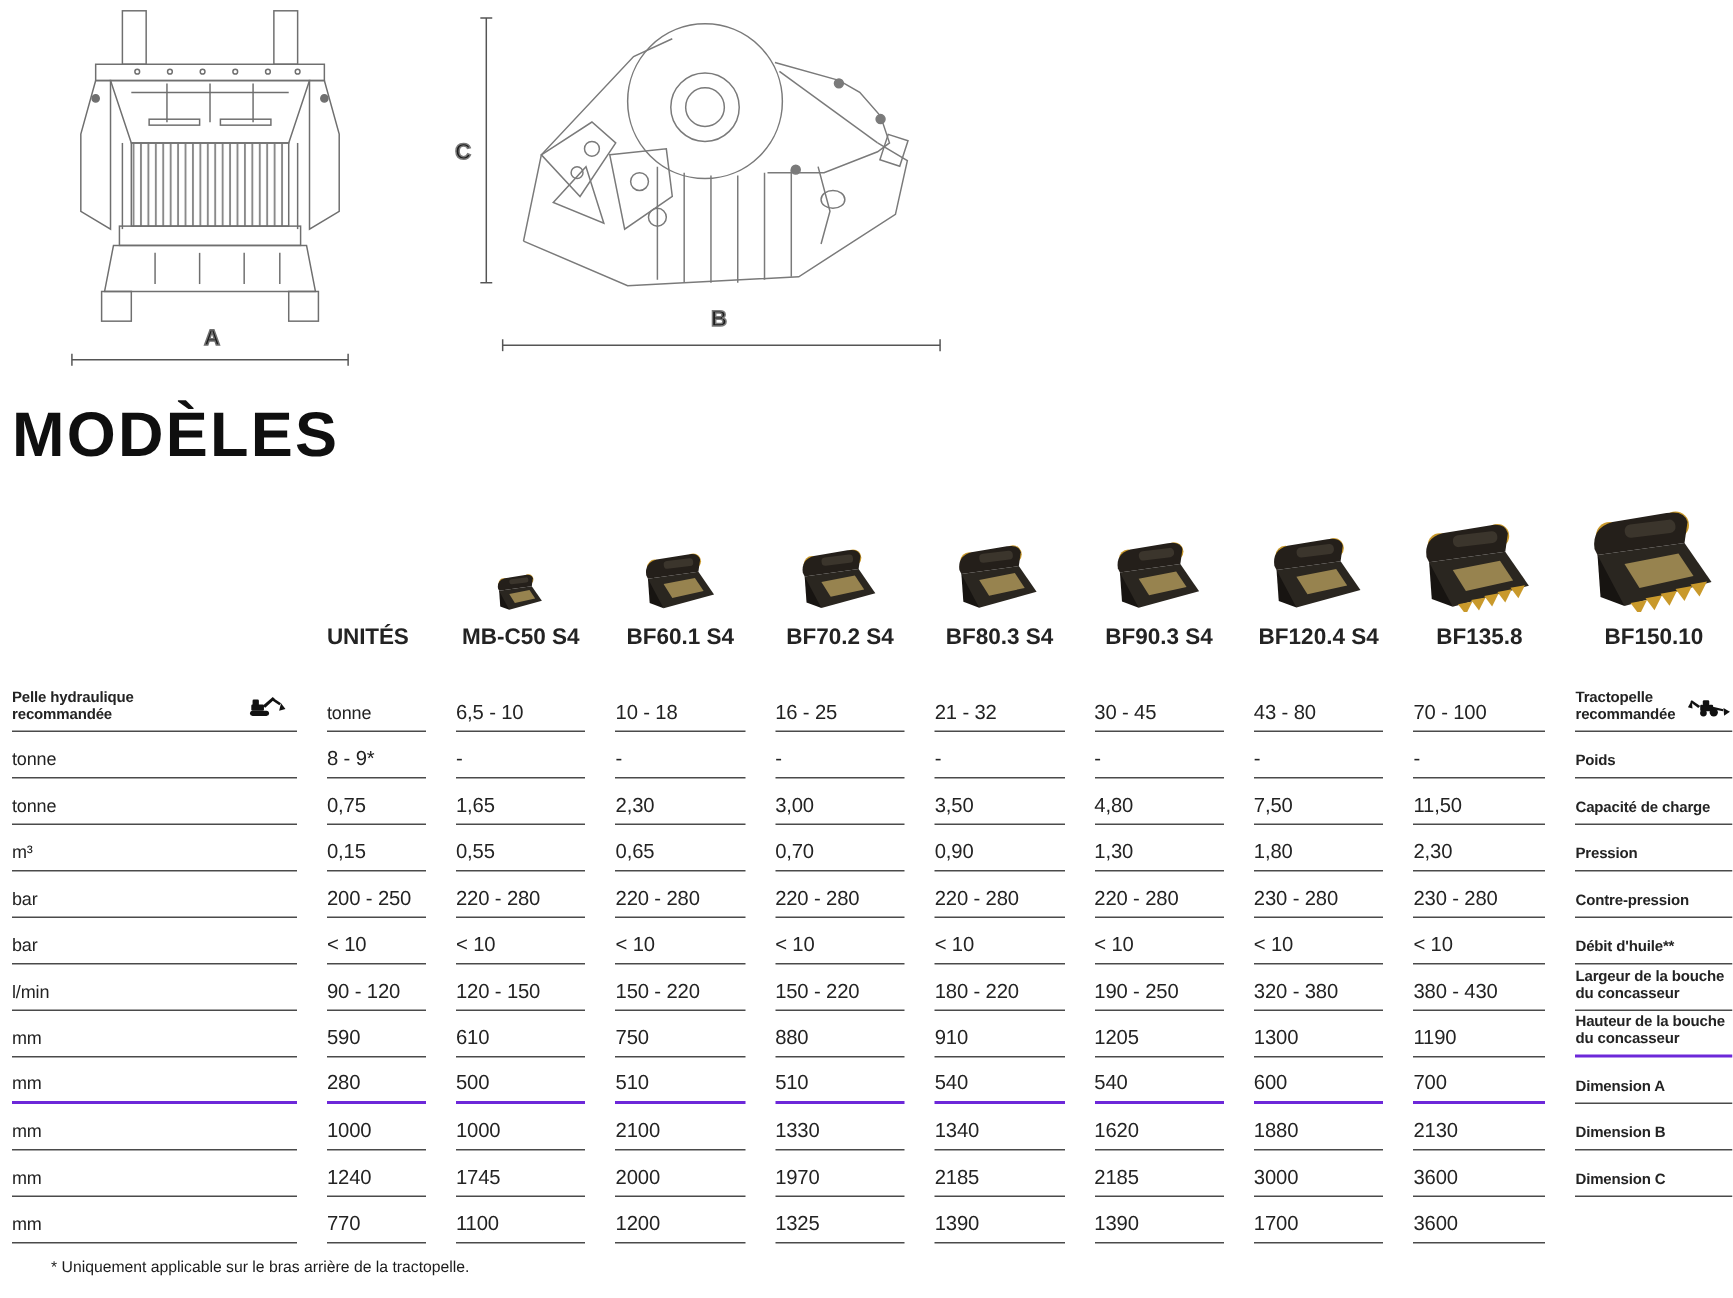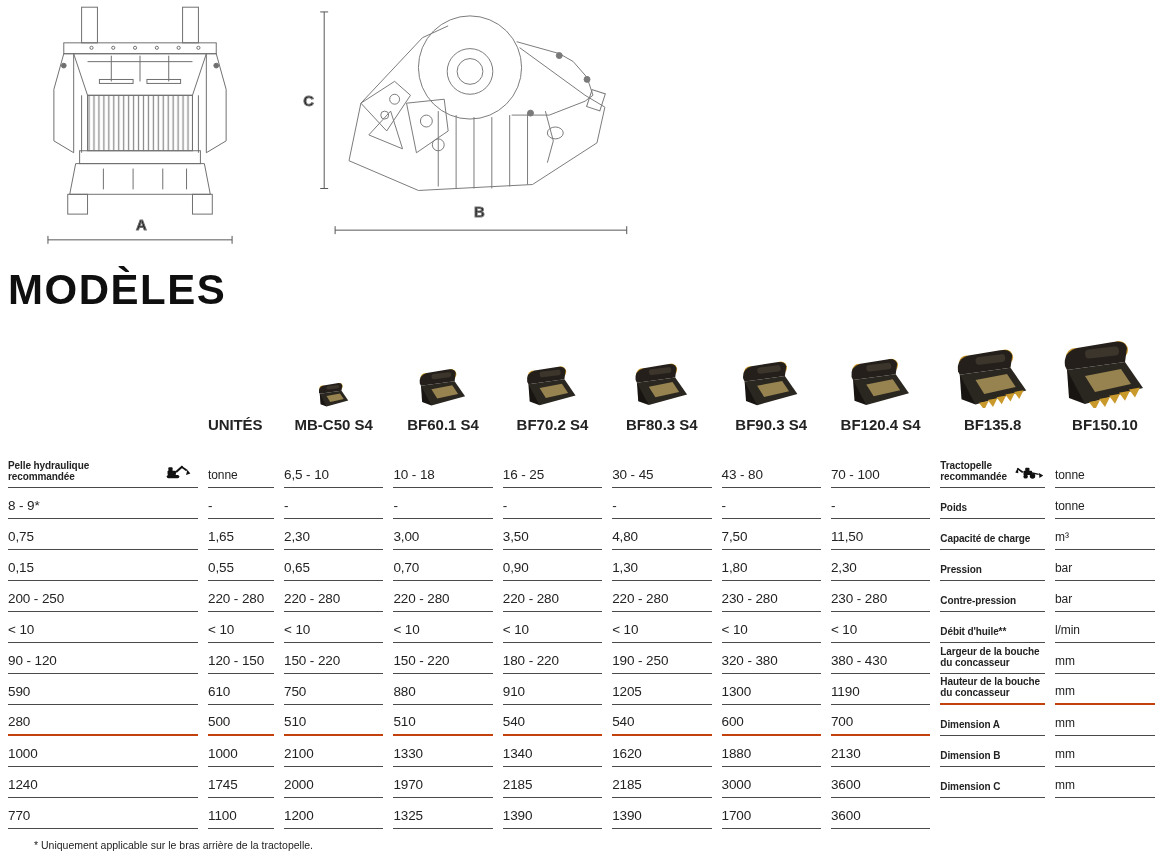--- a/index.html
+++ b/index.html
@@ -17,33 +17,33 @@
   .dim-text { font:bold 15px "Liberation Sans",sans-serif; fill:#1d1d1d; }
   
   .page-title {
     margin:14px 0 6px 8px;
     font-size:42px; font-weight:800; letter-spacing:1.5px; color:#0f0f0f;
   }
   
   .spec-grid {
     display:grid;
     grid-template-columns:190px 66px repeat(8,1fr);
-    column-gap:10px;
+    column-gap:20px;
     width:1147px;
     margin-left:8px;
   }
   .cell {
     display:flex; align-items:flex-end;
     min-height:31px; padding:3px 0 5px;
     border-bottom:1px solid #4a4a4a;
     font-size:13.5px; line-height:1.05; color:#232323;
     letter-spacing:-0.1px;
   }
   .cell.noline { border-bottom:none; }
-  .cell.thickline { border-bottom:2px solid #c2410c; }
+  .cell.thickline { border-bottom:2px solid #6d28d9; }
   .cell.tall { min-height:45px; }
   .cell.rowlabel { font-weight:bold; font-size:10px; }
   .cell.rowlabel .lbl { max-width:150px; }
   .cell .row-icon { margin-left:7px; flex:0 0 auto; }
   .cell.unit { font-size:12px; }
   .cell.modelhead {
     justify-content:center; align-items:center;
     font-weight:bold; font-size:15px; letter-spacing:0; padding-bottom:9px;
   }
   .cell.unithead {
@@ -277,20 +277,21 @@
       <rect x="4" y="5" width="5" height="5" rx="1"></rect>
       <path d="M12 10 L20 3 L21.6 4.6 L14 11.5 Z"></path>
       <path d="M20 3.6 L26.5 8 L25.2 9.6 L19 5.4 Z"></path>
       <path d="M26.5 8 l3.5 4.5 l-5 1.5 z"></path>
         </svg></span>
     </div>
     <div class="cell unit tall">tonne</div>
     <div class="cell value tall">6,5 - 10</div>
     <div class="cell value tall">10 - 18</div>
     <div class="cell value tall">16 - 25</div>
+    <div class="cell value tall">21 - 32</div>
     <div class="cell value tall">30 - 45</div>
     <div class="cell value tall">43 - 80</div>
     <div class="cell value tall">70 - 100</div>
     <div class="cell rowlabel">
       <span class="lbl">Tractopelle recommandée</span>
       <span class="row-icon"><svg width="31" height="15" viewBox="0 0 36 16" fill="#111">
       <rect x="11" y="6" width="10" height="5" rx="1"></rect>
       <rect x="13" y="2.5" width="5" height="4" rx="1"></rect>
       <circle cx="13.5" cy="12.5" r="2.6"></circle>
       <circle cx="21.5" cy="12" r="3.2"></circle>

